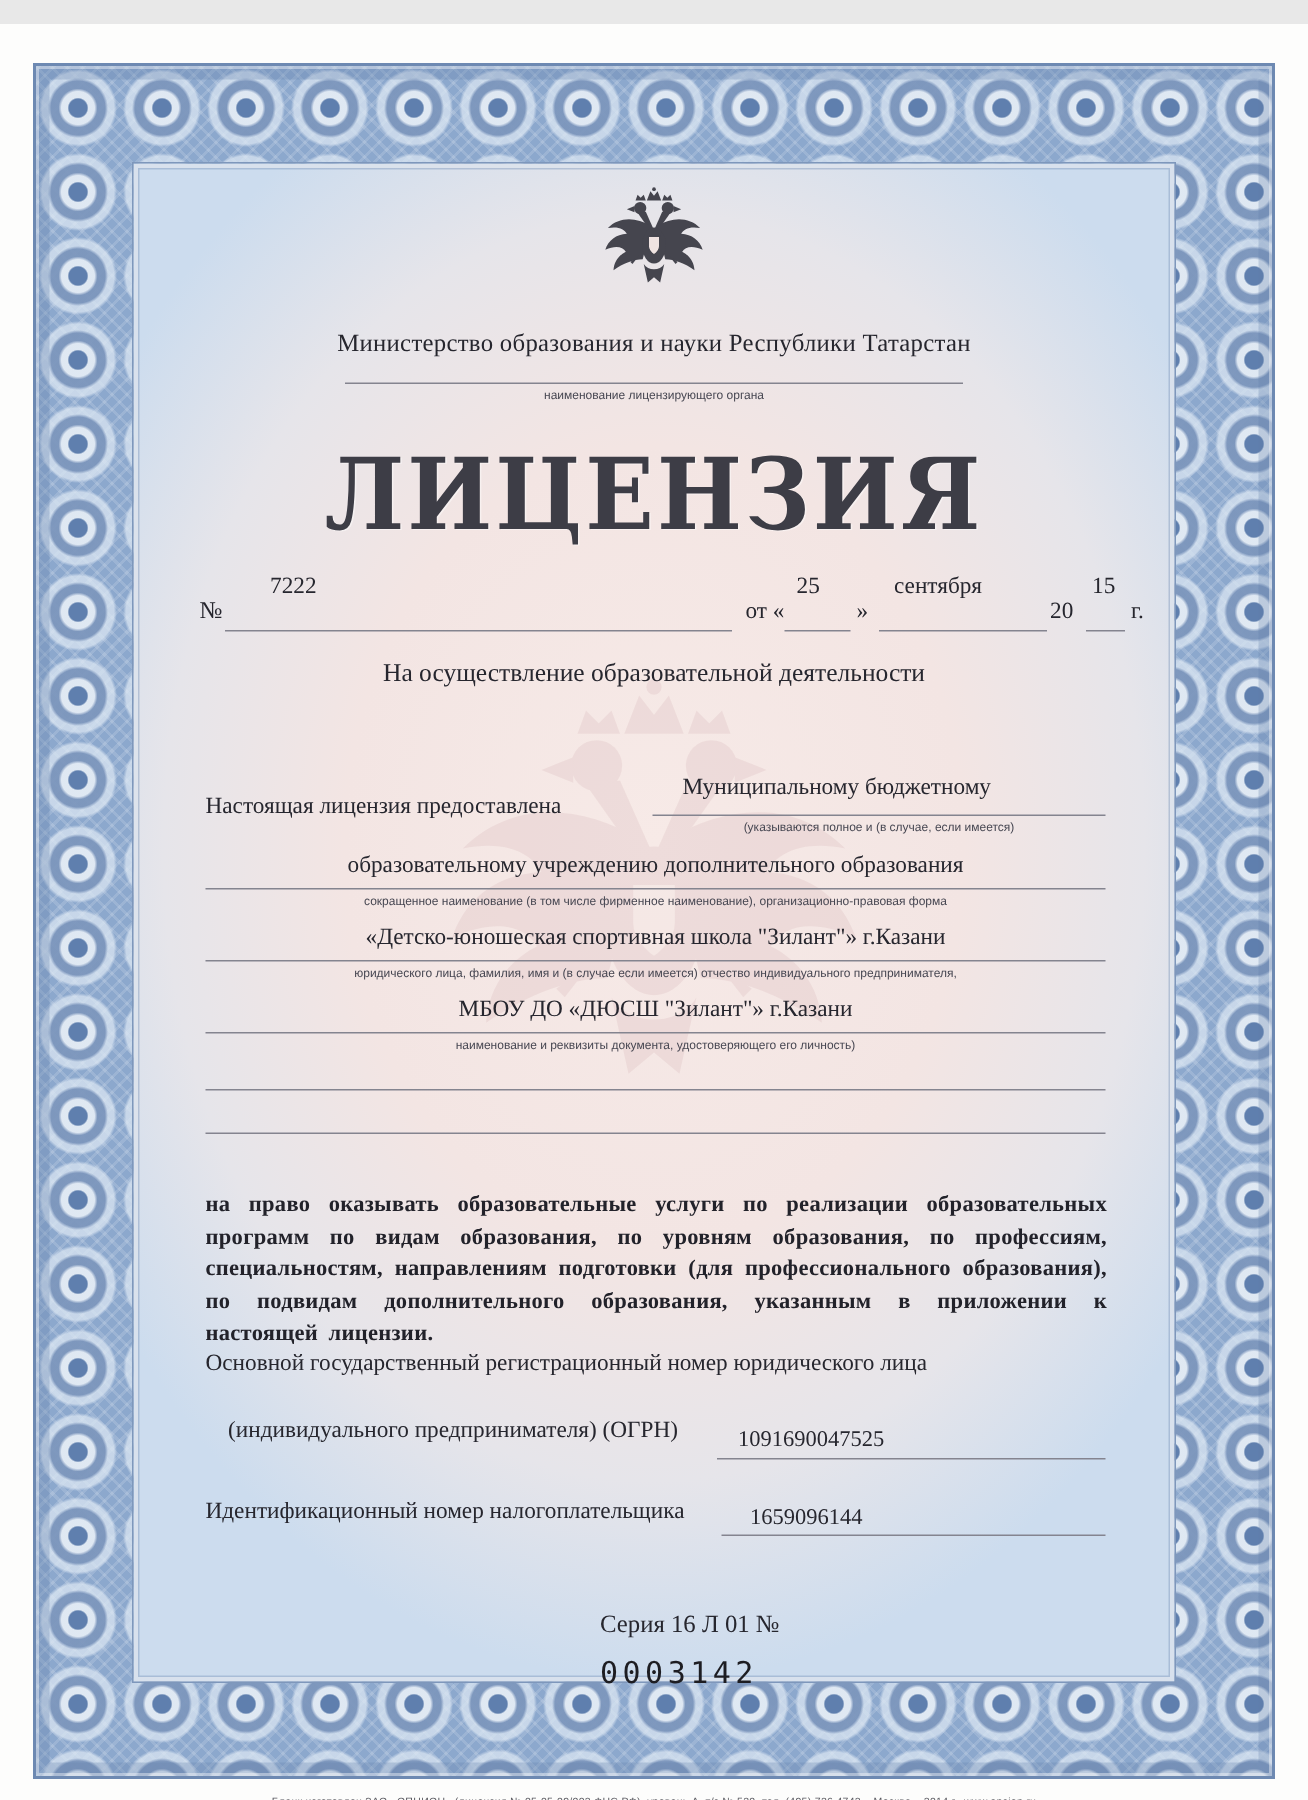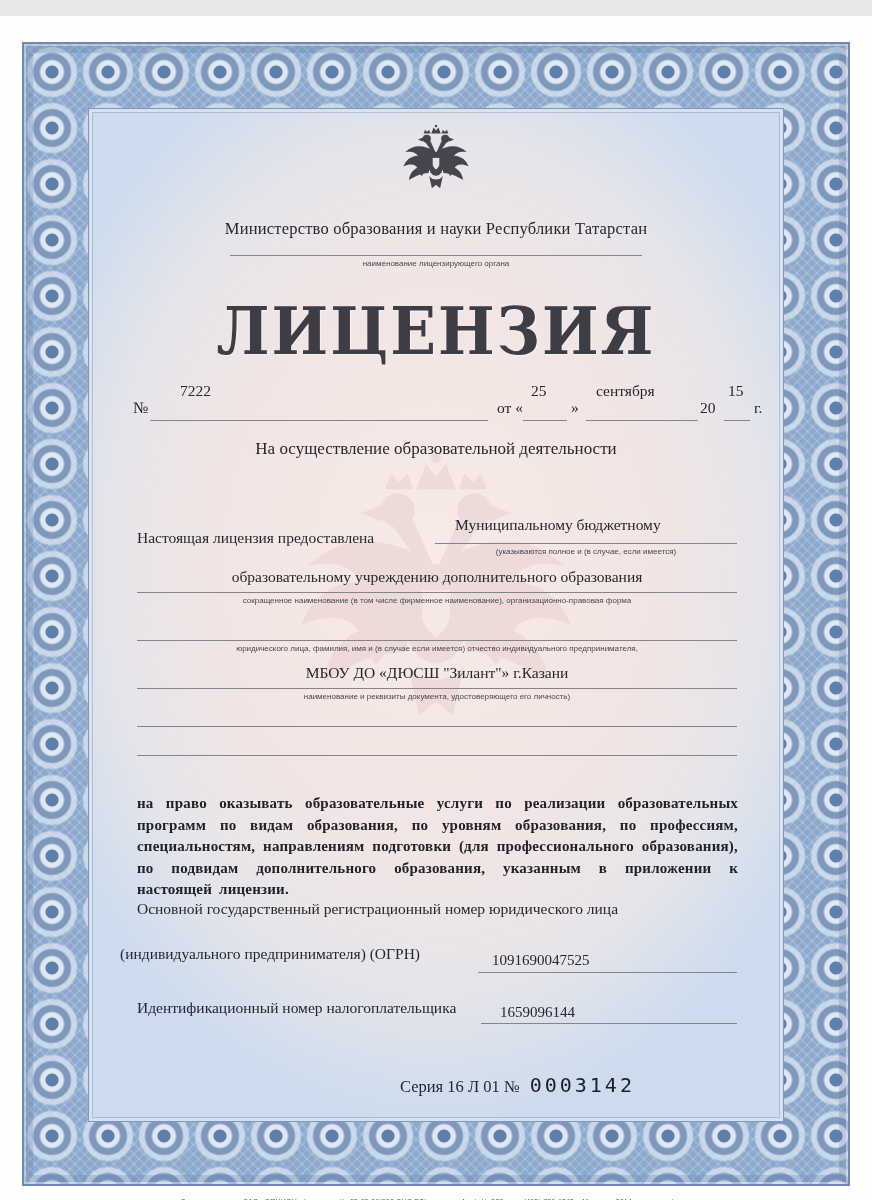--- a/index.html
+++ b/index.html
@@ -49,21 +49,21 @@
   .caption-block{
     border-top:1px solid #84848f; text-align:center;
     font-size:8px; color:#474752; padding-top:3px; line-height:10px;
     font-family:"Liberation Sans","DejaVu Sans",sans-serif;
   }
   .value-line{ text-align:center; font-size:15.5px; }
   .paragraph{
     font-size:15px; font-weight:700; line-height:21.6px; text-align:justify;
     word-spacing:3px; letter-spacing:.2px; color:#22222a;
   }
-  .series-row{ display:flex; align-items:baseline; gap:10px; }
+  .series-row{ display:flex; align-items:baseline; gap:10px;flex-direction:column; }
   .series-label{ font-size:16.5px; }
   .series-number{
     font-family:"DejaVu Sans Mono",monospace; font-weight:400;
     font-size:20px; letter-spacing:3px; color:#1d1d22;
   }
   .footer{
     left:0; right:0; top:1182px; text-align:center; font-size:7px; color:#5a5a60;
     font-family:"Liberation Sans","DejaVu Sans",sans-serif; letter-spacing:.2px;
   }
 </style>
@@ -127,32 +127,33 @@
 
   <div class="abs center subtitle">На осуществление образовательной деятельности</div>
 
   <div class="abs txt" style="left:137px; top:513px;">Настоящая лицензия предоставлена</div>
   <div class="abs txt" style="left:455px; top:500px;">Муниципальному бюджетному</div>
   <div class="abs caption-block" style="left:435px; top:527px; width:302px;">(указываются полное и (в случае, если имеется)</div>
 
   <div class="abs value-line" style="left:137px; top:552px; width:600px;">образовательному учреждению дополнительного образования</div>
   <div class="abs caption-block" style="left:137px; top:576px; width:600px;">сокращенное наименование (в том числе фирменное наименование), организационно-правовая форма</div>
 
+  <div class="abs value-line" style="left:137px; top:600px; width:600px;">«Детско-юношеская спортивная школа "Зилант"» г.Казани</div>
   <div class="abs caption-block" style="left:137px; top:624px; width:600px;">юридического лица, фамилия, имя и (в случае если имеется) отчество индивидуального предпринимателя,</div>
 
   <div class="abs value-line" style="left:137px; top:648px; width:600px;">МБОУ ДО «ДЮСШ "Зилант"» г.Казани</div>
   <div class="abs caption-block" style="left:137px; top:672px; width:600px;">наименование и реквизиты документа, удостоверяющего его личность)</div>
 
   <div class="abs rule" style="left:137px; top:710px; width:600px;"></div>
   <div class="abs rule" style="left:137px; top:739px; width:600px;"></div>
 
   <div class="abs paragraph" style="left:137px; top:777px; width:601px;">на право оказывать образовательные услуги по реализации образовательных программ по видам образования, по уровням образования, по профессиям, специальностям, направлениям подготовки (для профессионального образования), по подвидам дополнительного образования, указанным в приложении к настоящей лицензии.</div>
 
   <div class="abs txt" style="left:137px; top:884px;">Основной государственный регистрационный номер юридического лица</div>
-  <div class="abs txt" style="left:120px; top:929px;">(индивидуального предпринимателя) (ОГРН)</div>
+  <div class="abs txt" style="left:152px; top:929px;">(индивидуального предпринимателя) (ОГРН)</div>
   <div class="abs txt" style="left:492px; top:936px; font-size:15px;">1091690047525</div>
   <div class="abs rule" style="left:478px; top:956px; width:259px;"></div>
 
   <div class="abs txt" style="left:137px; top:983px;">Идентификационный номер налогоплательщика</div>
   <div class="abs txt" style="left:500px; top:988px; font-size:15px;">1659096144</div>
   <div class="abs rule" style="left:481px; top:1007px; width:256px;"></div>
 
   <div class="abs series-row" style="left:400px; right:110px; top:1057px;">
     <span class="series-label">Серия 16 Л 01 №</span>
     <span class="series-number">0003142</span>

